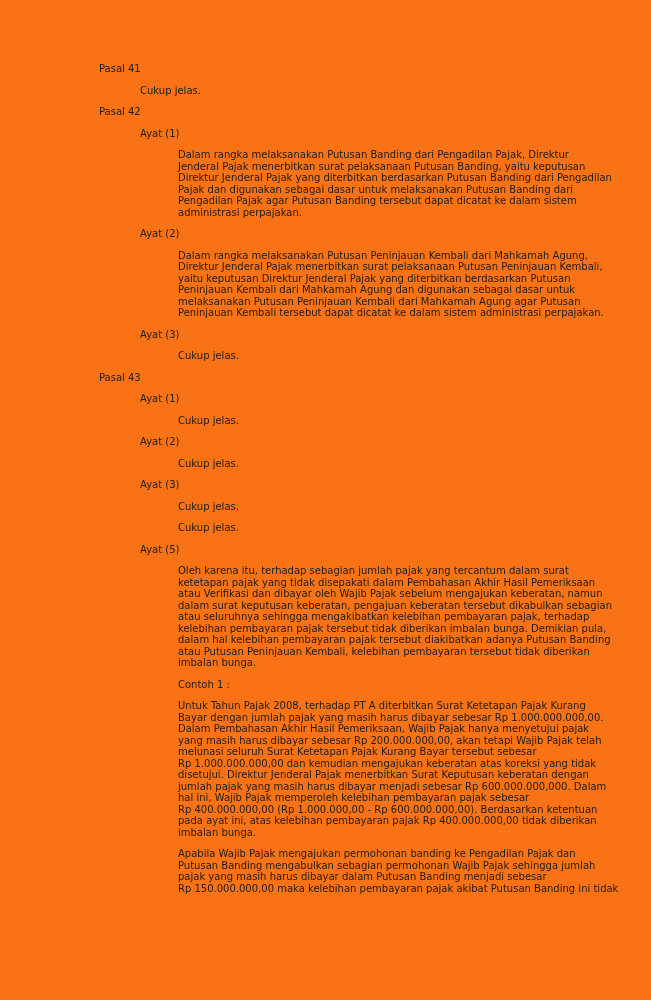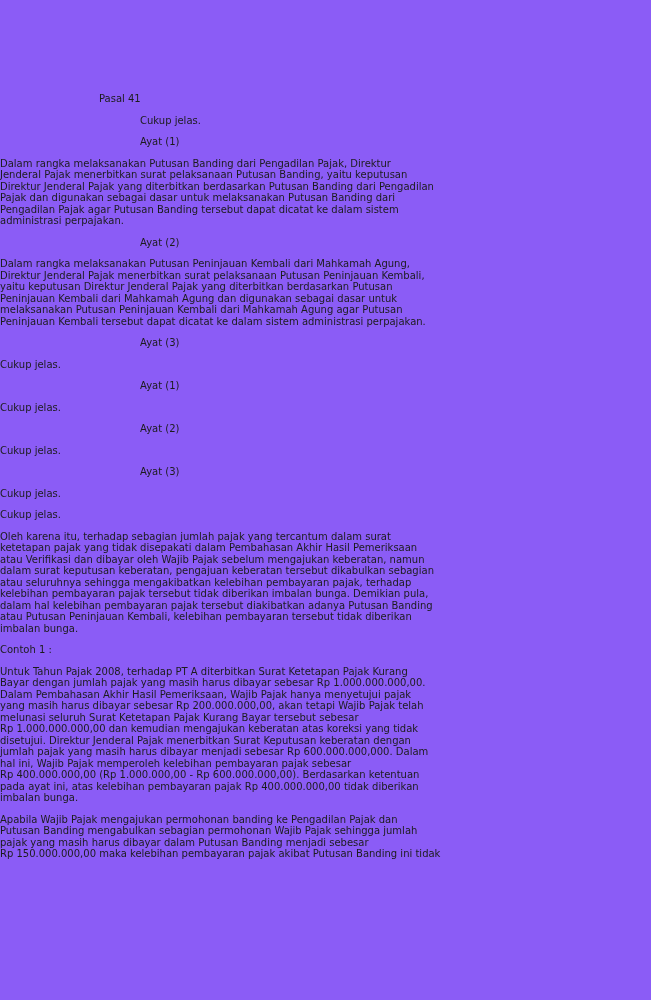--- a/index.html
+++ b/index.html
@@ -5,47 +5,48 @@
   html, body {
     margin: 0;
     padding: 0;
     background: #ffffff;
   }
   .page {
     position: relative;
     width: 651px;
     height: 1000px;
     box-sizing: border-box;
-    padding-top: 93px;
+    padding-top: 63px;
     overflow: hidden;
-    background: #8b5cf6;
+    background: #f97316;
     font-family: "DejaVu Sans", "Liberation Sans", sans-serif;
     font-size: 10px;
     line-height: 11.5px;
     color: #1c1c1c;
   }
   .block {
     margin: 0 12px 10px 0;
     white-space: pre-line;
   }
   .l0 { margin-left: 99px; }
   .l1 { margin-left: 140px; }
-  .l2 { }
+  .l2 { margin-left: 178px; }
 </style>
 </head>
 <body>
 
 <div class="page">
 
   <section>
     <div class="block l0">Pasal 41</div>
     <div class="block l1">Cukup jelas.</div>
   </section>
 
   <section>
+    <div class="block l0">Pasal 42</div>
 
     <div class="block l1">Ayat (1)</div>
     <div class="block l2">Dalam rangka melaksanakan Putusan Banding dari Pengadilan Pajak, Direktur
 Jenderal Pajak menerbitkan surat pelaksanaan Putusan Banding, yaitu keputusan
 Direktur Jenderal Pajak yang diterbitkan berdasarkan Putusan Banding dari Pengadilan
 Pajak dan digunakan sebagai dasar untuk melaksanakan Putusan Banding dari
 Pengadilan Pajak agar Putusan Banding tersebut dapat dicatat ke dalam sistem
 administrasi perpajakan.</div>
 
     <div class="block l1">Ayat (2)</div>
@@ -54,32 +55,34 @@
 yaitu keputusan Direktur Jenderal Pajak yang diterbitkan berdasarkan Putusan
 Peninjauan Kembali dari Mahkamah Agung dan digunakan sebagai dasar untuk
 melaksanakan Putusan Peninjauan Kembali dari Mahkamah Agung agar Putusan
 Peninjauan Kembali tersebut dapat dicatat ke dalam sistem administrasi perpajakan.</div>
 
     <div class="block l1">Ayat (3)</div>
     <div class="block l2">Cukup jelas.</div>
   </section>
 
   <section>
+    <div class="block l0">Pasal 43</div>
 
     <div class="block l1">Ayat (1)</div>
     <div class="block l2">Cukup jelas.</div>
 
     <div class="block l1">Ayat (2)</div>
     <div class="block l2">Cukup jelas.</div>
 
     <div class="block l1">Ayat (3)</div>
     <div class="block l2">Cukup jelas.</div>
 
     <div class="block l2">Cukup jelas.</div>
 
+    <div class="block l1">Ayat (5)</div>
     <div class="block l2">Oleh karena itu, terhadap sebagian jumlah pajak yang tercantum dalam surat
 ketetapan pajak yang tidak disepakati dalam Pembahasan Akhir Hasil Pemeriksaan
 atau Verifikasi dan dibayar oleh Wajib Pajak sebelum mengajukan keberatan, namun
 dalam surat keputusan keberatan, pengajuan keberatan tersebut dikabulkan sebagian
 atau seluruhnya sehingga mengakibatkan kelebihan pembayaran pajak, terhadap
 kelebihan pembayaran pajak tersebut tidak diberikan imbalan bunga. Demikian pula,
 dalam hal kelebihan pembayaran pajak tersebut diakibatkan adanya Putusan Banding
 atau Putusan Peninjauan Kembali, kelebihan pembayaran tersebut tidak diberikan
 imbalan bunga.</div>
     <div class="block l2">Contoh 1 :</div>

